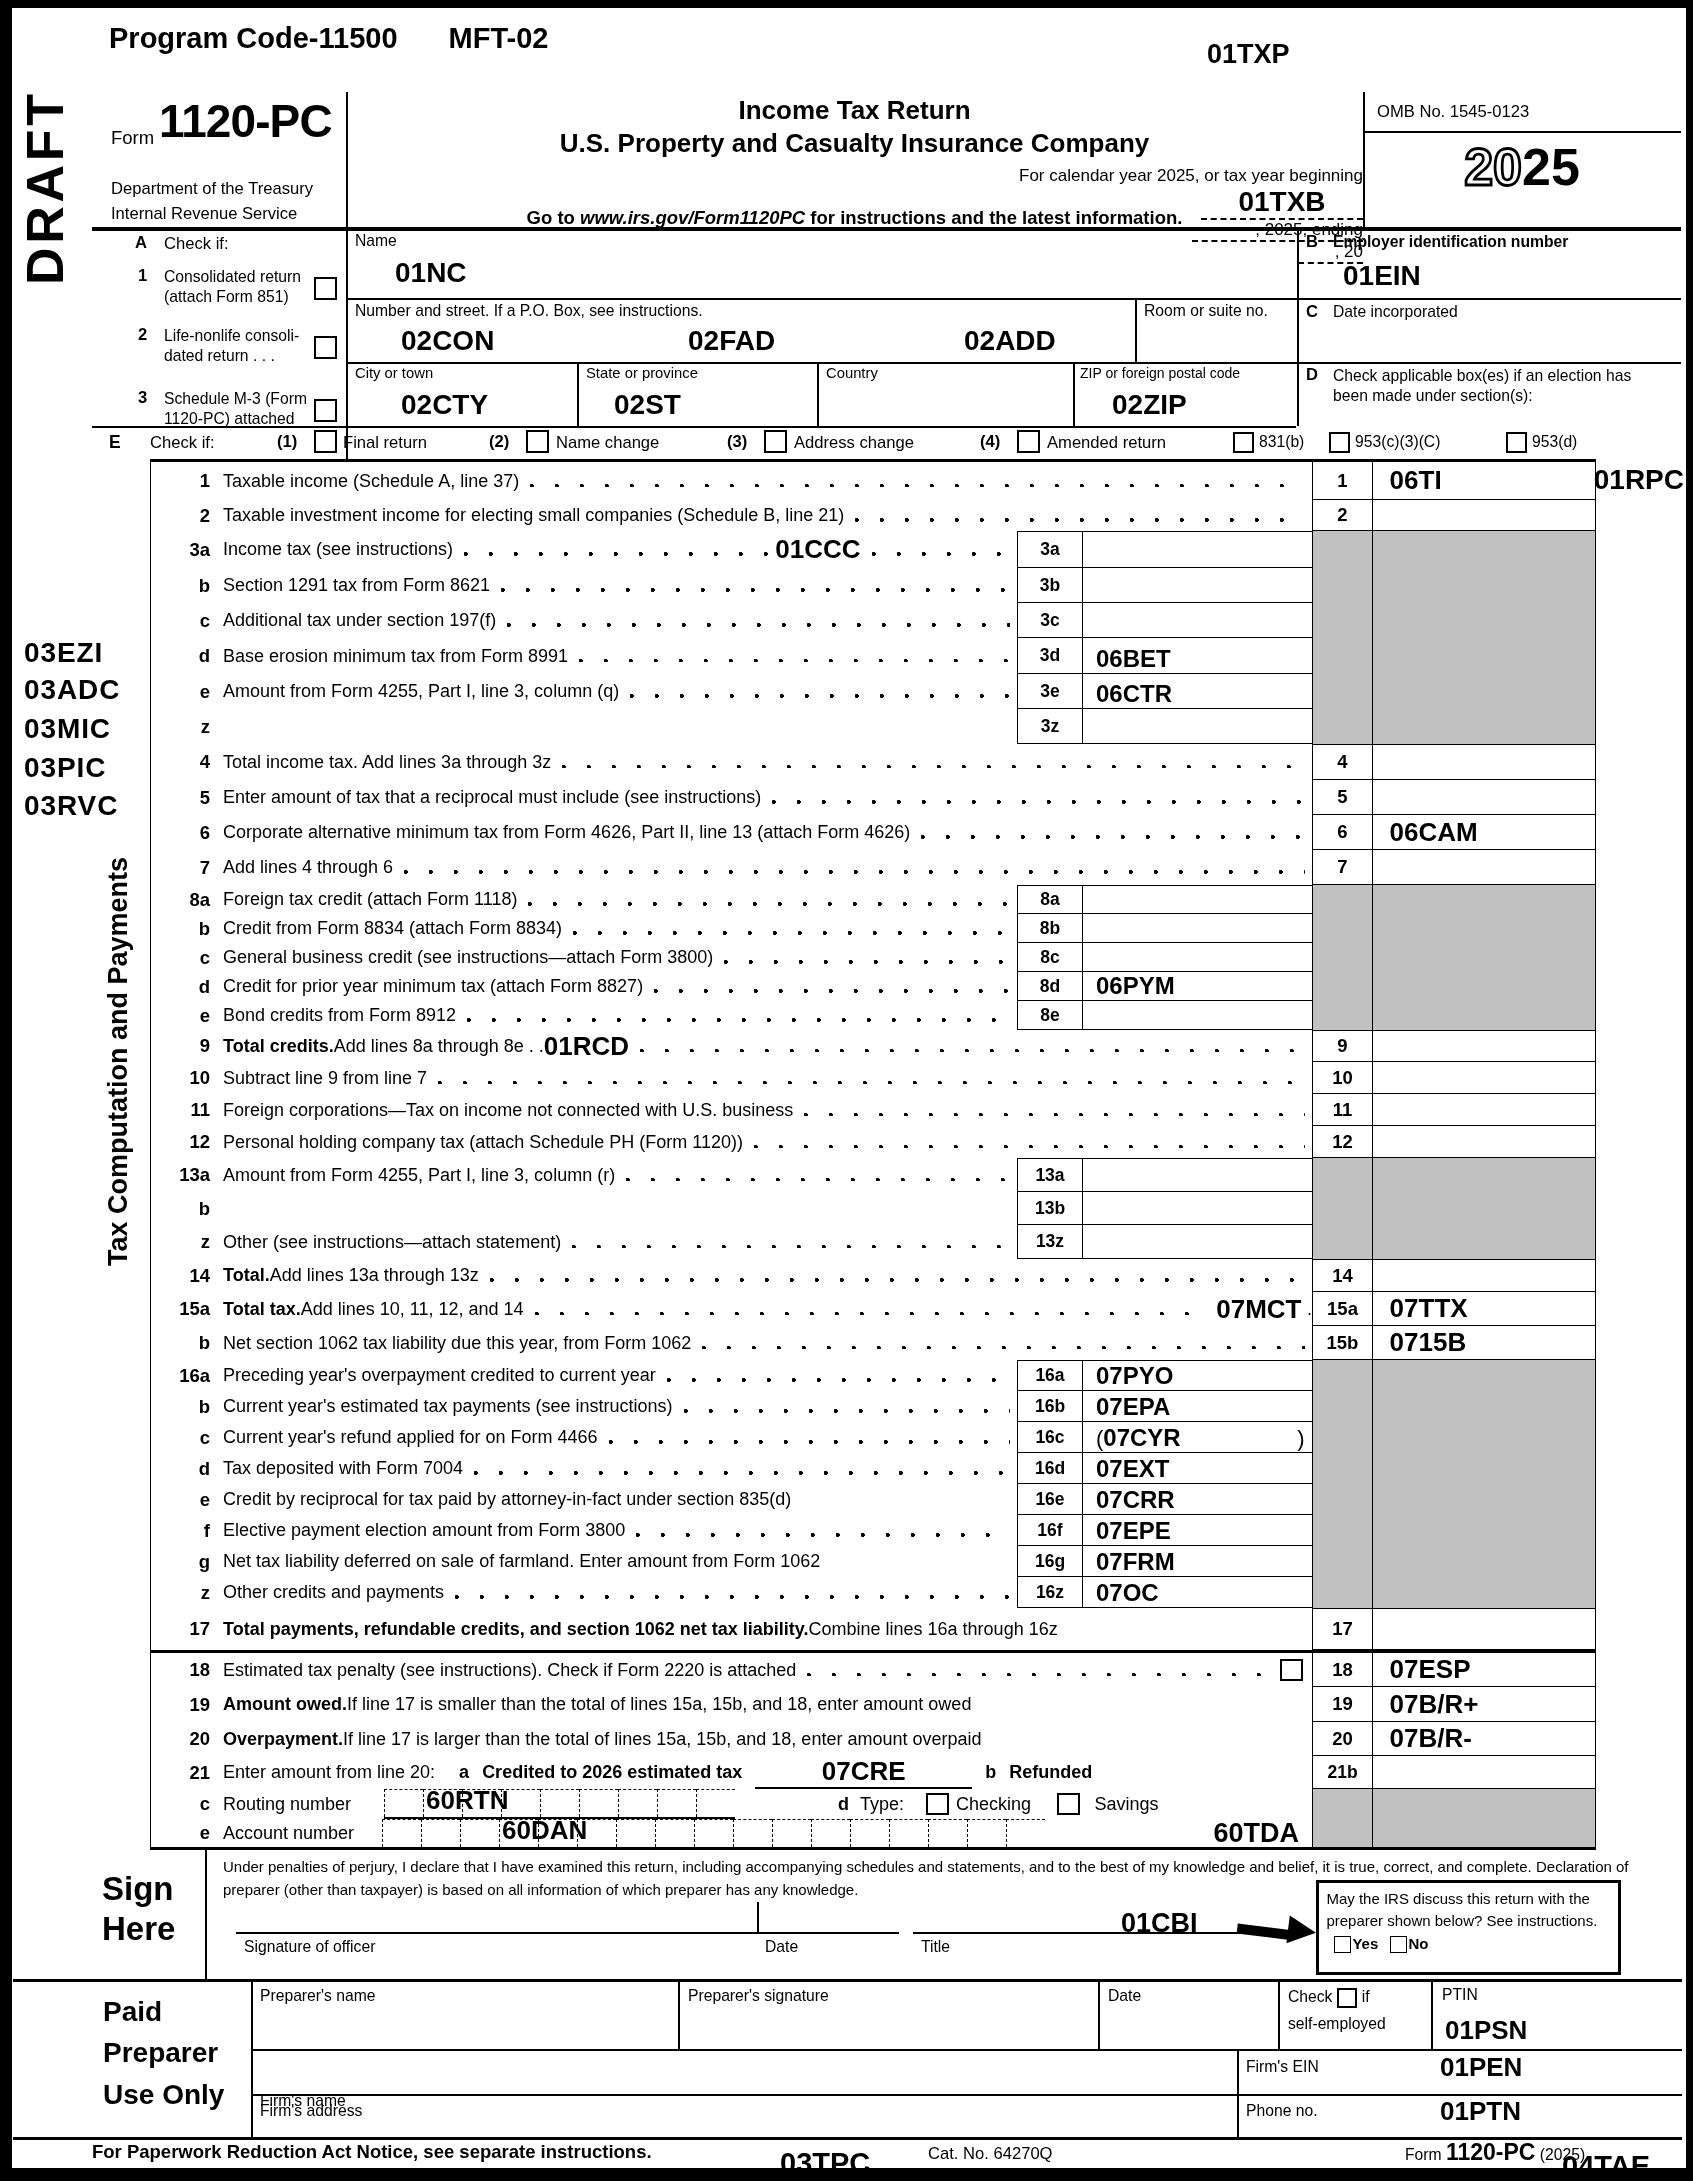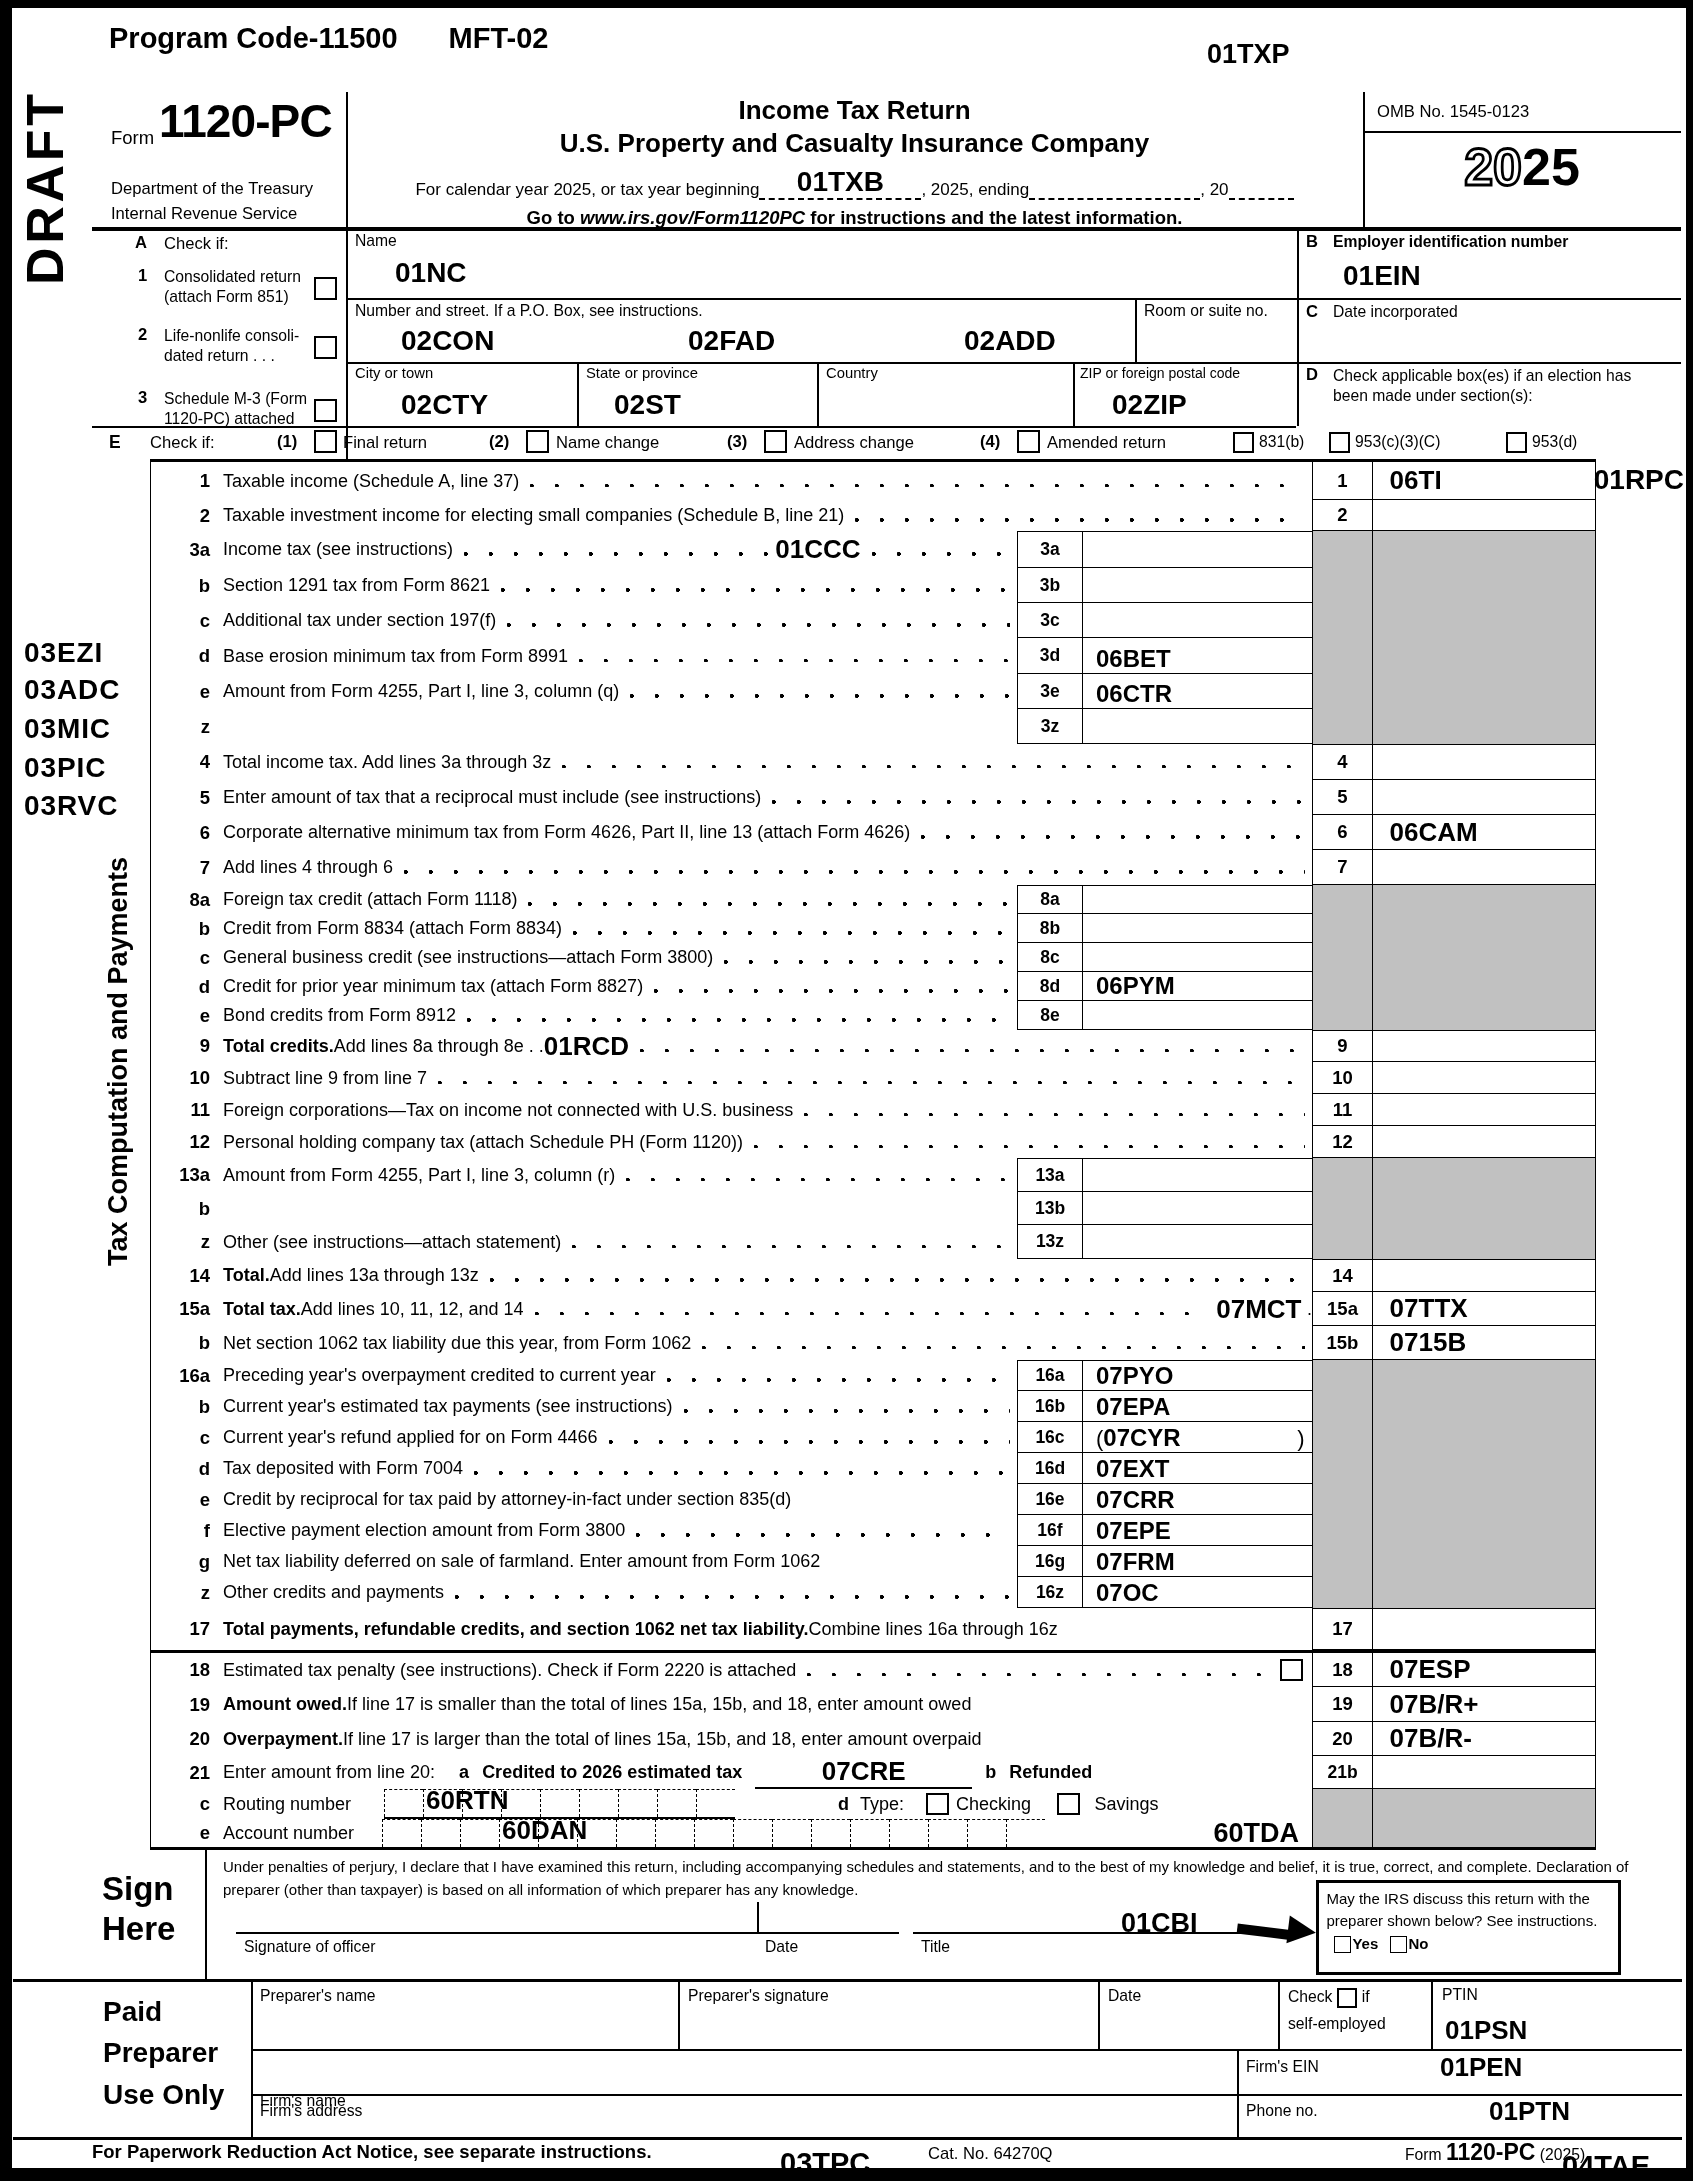--- a/index.html
+++ b/index.html
@@ -21,21 +21,21 @@
   .progline{position:absolute;left:109px;top:22px;font-size:29px;font-weight:bold;}
   .progline span{margin-right:51px;}
   .txp{position:absolute;left:1207px;top:39px;font-size:27px;font-weight:bold;}
   
   .formword{position:absolute;left:111px;top:127px;font-size:18.5px;}
   .formnum{position:absolute;left:159px;top:94px;font-size:46px;font-weight:bold;letter-spacing:-0.9px;}
   .dept{position:absolute;left:111px;top:177px;font-size:16.6px;line-height:1.5;}
   .title{position:absolute;left:346px;top:94px;width:1017px;text-align:center;
          font-size:26px;font-weight:bold;line-height:1.25;}
   .calline{position:absolute;left:346px;top:166px;width:1017px;display:flex;
-           justify-content:center;align-items:flex-end;font-size:17px;}
+           justify-content:center;align-items:flex-end;font-size:17px;flex-direction:column;}
   .calline .blank{border-bottom:2.8px dashed #000;text-align:center;}
   .calline .code{font-size:28px;}
   .gotoline{position:absolute;left:346px;top:207px;width:1017px;text-align:center;
             font-size:18.5px;font-weight:bold;}
   .gotoline .url{font-style:italic;}
   .omb{position:absolute;left:1377px;top:102px;font-size:16.6px;}
   .year{position:absolute;left:1363px;top:137px;width:318px;text-align:center;
         font-size:52px;font-weight:bold;}
   .year .outline{color:#fff;-webkit-text-stroke:2.8px #000;}
   
@@ -1086,21 +1086,21 @@
       <span>if</span>
     </div>
     <div class="abs" style="left:1275px;top:33px;">self-employed</div>
     <div class="abs" style="left:1429px;top:3.7px;">PTIN</div>
     <div class="abs ptincode" style="left:1432px;top:33px;">01PSN</div>
     <div class="abs" style="left:247px;top:80px;margin-top:30px;">Firm's name</div>
     <div class="abs" style="left:1233px;top:76px;">Firm's EIN</div>
     <div class="abs ptincode" style="left:1427px;top:70px;">01PEN</div>
     <div class="abs" style="left:247px;top:120px;">Firm's address</div>
     <div class="abs" style="left:1233px;top:120px;">Phone no.</div>
-    <div class="abs ptincode" style="left:1476px;top:114px;text-align:center;">01PTN</div>
+    <div class="abs ptincode" style="left:1427px;top:114px;text-align:center;">01PTN</div>
   </div>
 
   <div class="footnotice">For Paperwork Reduction Act Notice, see separate instructions.</div>
   <div class="footcat">Cat. No. 64270Q</div>
   <div class="footform">
     <span>Form</span>
     <span class="fnum">1120-PC</span>
     <span>(2025)</span>
   </div>
   <div class="code-center">03TPC</div>

